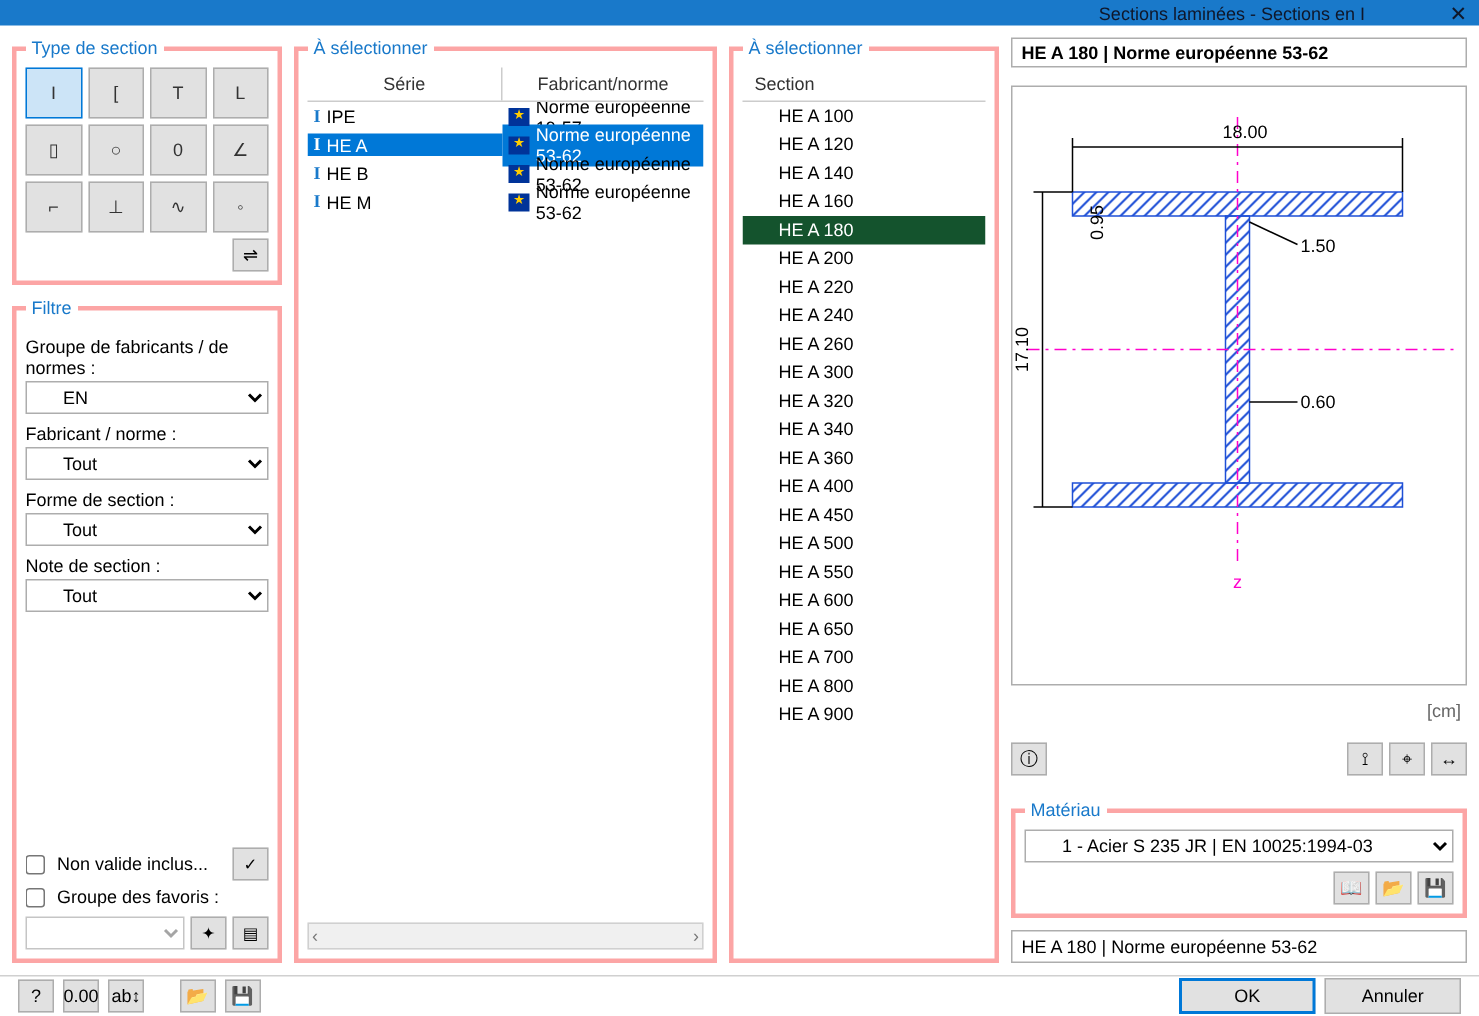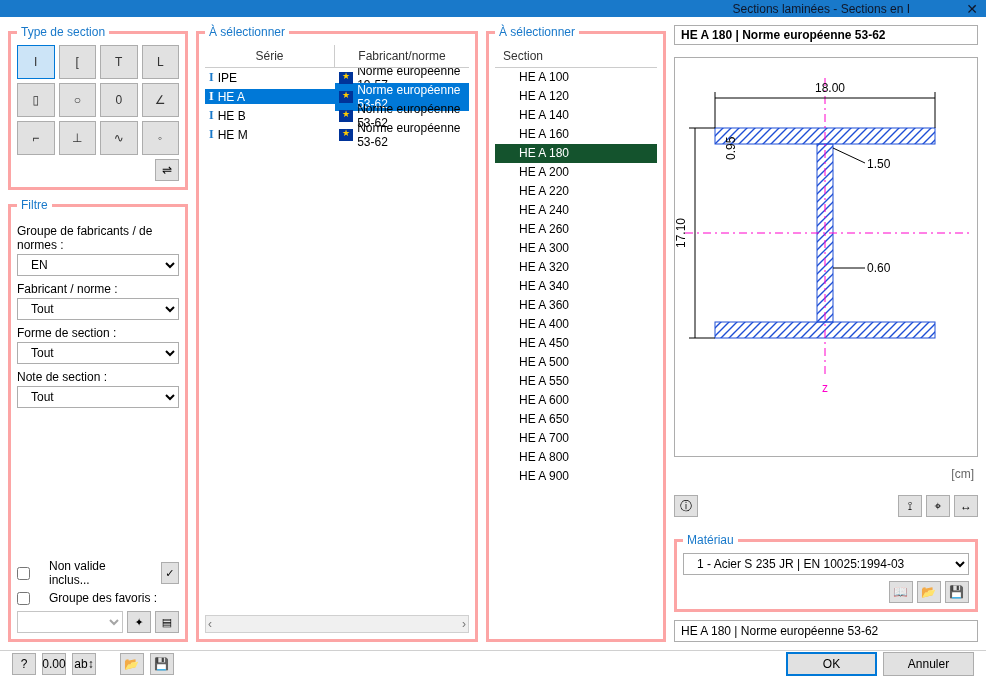--- a/index.html
+++ b/index.html
@@ -14,22 +14,22 @@
   .col3 { width:180px; }
   .col4 { flex:1; }
   fieldset { border:3px solid #fca5a5; padding:6px; position:relative; }
   legend { color:#1979ca; padding:0 4px; font-size:12px; }
   .type-grid { display:grid; grid-template-columns:repeat(4, 1fr); gap:4px; margin-bottom:4px; }
   .type-btn { border:1px solid #adadad; background:#e1e1e1; height:34px; display:flex; align-items:center; justify-content:center; cursor:pointer; font-family:serif; font-size:18px; color:#333; }
   .type-btn.selected { background:#cce4f7; border-color:#0078d7; }
   .type-row-right { display:flex; justify-content:flex-end; }
   .small-btn { width:24px; height:22px; border:1px solid #adadad; background:#e1e1e1; display:flex; align-items:center; justify-content:center; cursor:pointer; font-size:11px; }
   .filter-label { margin:6px 0 2px; }
-  select.filter-sel, input.combo { width:100%; height:22px; border:1px solid #adadad; background:#fff; padding:0 9px; }
-  .check-row { display:flex; align-items:center; gap:19px; margin-top:4px; }
+  select.filter-sel, input.combo { width:100%; height:22px; border:1px solid #adadad; background:#fff; padding:0 20px; }
+  .check-row { display:flex; align-items:center; gap:8px; margin-top:4px; }
   .filter-bottom { display:flex; align-items:center; gap:4px; margin-top:6px; }
   .bottombar { height:40px; border-top:1px solid #d0d0d0; display:flex; align-items:center; padding:0 12px; gap:6px; }
   .bottombar .spacer { flex:1; }
   .dlg-btn { width:91px; height:24px; border:1px solid #adadad; background:#e1e1e1; cursor:pointer; }
   .dlg-btn.primary { border:2px solid #0078d7; }
   .two-col-hdr { display:flex; font-size:12px; color:#333; background:#fff; border-bottom:1px solid #ccc; }
   .two-col-hdr span { padding:4px 6px; text-align:center; }
   .series-hdr { width:130px; border-right:1px solid #ccc; }
   .mfr-hdr { flex:1; }
   .series-body { overflow:auto; flex:1; }

